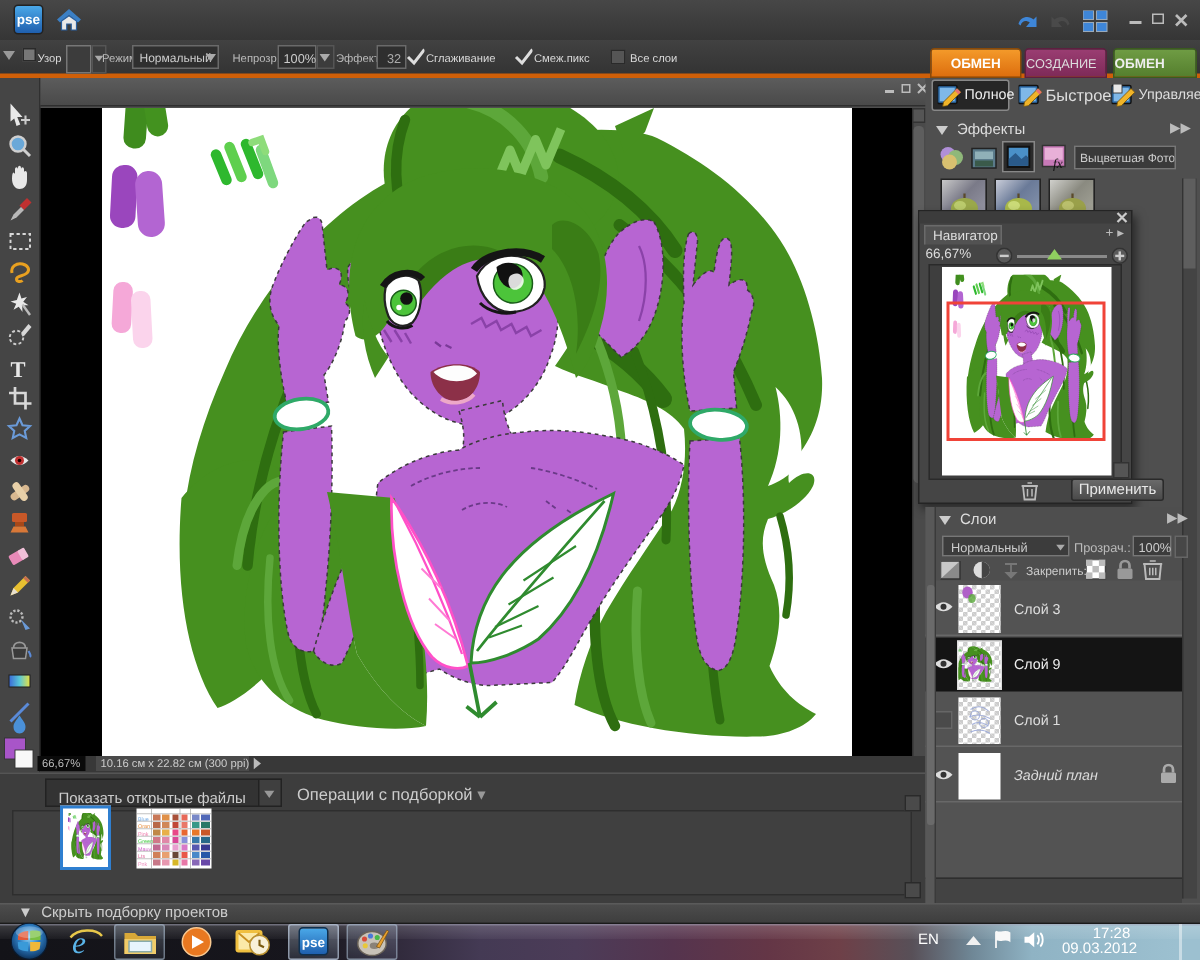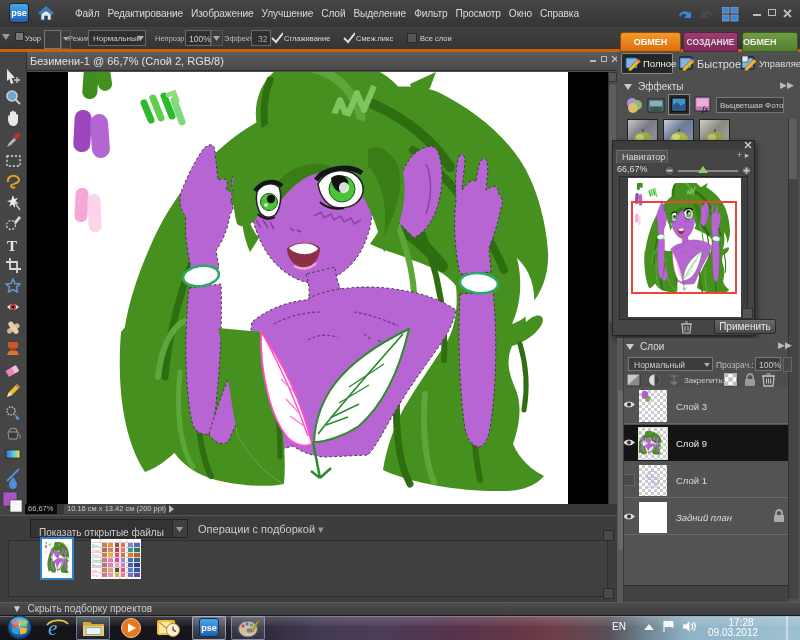--- a/index.html
+++ b/index.html
@@ -124,21 +124,20 @@
 </symbol>
 </defs>
     </svg>
 
 <div class="ab" style="left:0;top:0;width:800px;height:27px;background:linear-gradient(#474747,#353535)"></div>
 <div class="ab" style="left:9px;top:3px;width:20px;height:20px;background:linear-gradient(#4aa8e8,#1f5fae);border-radius:3px;border:1px solid #222;color:#fff;font-size:9px;font-weight:bold;text-align:center;line-height:19px">pse</div>
 <svg class="ab" style="left:37px;top:5px" width="18" height="16" viewBox="0 0 18 16">
       <path d="M9 1 L17 8 L15 10 L9 5 L3 10 L1 8 Z" fill="#3b7fc4"></path>
       <path d="M4 9 L9 5.5 L14 9 L14 15 L10.5 15 L10.5 11 L7.5 11 L7.5 15 L4 15 Z" fill="#e8e8e8" stroke="#2a5f9e" stroke-width="0.8"></path>
     </svg>
-<div class="ab tx" style="left:75px;top:8px;font-size:10.2px;letter-spacing:-0.15px">Файл&nbsp;&nbsp; Редактирование&nbsp;&nbsp; Изображение&nbsp;&nbsp; Улучшение&nbsp;&nbsp; Слой&nbsp;&nbsp; Выделение&nbsp;&nbsp; Фильтр&nbsp;&nbsp; Просмотр&nbsp;&nbsp; Окно&nbsp;&nbsp; Справка</div>
 <svg class="ab" style="left:676px;top:8px" width="40" height="14" viewBox="0 0 40 14">
       <path d="M3 8 C4 3 10 2 13 5 L15 3 L15 10 L8 10 L10.5 7 C8 5 5 6 4.5 9 Z" fill="#3e86d8"></path>
       <path d="M37 8 C36 3 30 2 27 5 L25 3 L25 10 L32 10 L29.5 7 C32 5 35 6 35.5 9 Z" fill="#4a4a4a"></path>
     </svg>
 <svg class="ab" style="left:722px;top:7px" width="17" height="15" viewBox="0 0 17 15">
       <rect x="0" y="0" width="7" height="6" fill="#3e86d8" stroke="#9ab" stroke-width="0.7"></rect>
       <rect x="9" y="0" width="7" height="6" fill="#3e86d8" stroke="#9ab" stroke-width="0.7"></rect>
       <rect x="0" y="8" width="7" height="6" fill="#3e86d8" stroke="#9ab" stroke-width="0.7"></rect>
       <rect x="9" y="8" width="7" height="6" fill="#3e86d8" stroke="#9ab" stroke-width="0.7"></rect>
     </svg>
@@ -178,21 +177,21 @@
     </svg>
 <div class="ab tx" style="left:284px;top:34px;font-size:7.5px">Сглаживание</div>
 <svg class="ab" style="left:343px;top:32px" width="12" height="12">
       <path d="M1 6 L5 10 L12 1" stroke="#ddd" stroke-width="2" fill="none"></path>
     </svg>
 <div class="ab tx" style="left:356px;top:34px;font-size:7.5px">Смеж.пикс</div>
 <div class="ab" style="left:407px;top:33px;width:10px;height:10px;background:#555;border:1px solid #2a2a2a"></div>
 <div class="ab tx" style="left:420px;top:34px;font-size:7.5px">Все слои</div>
 
 <div class="ab" style="left:620px;top:32px;width:61px;height:20px;background:linear-gradient(#f49a2a,#dd6e0e);border:1px solid #8a4a08;border-radius:3px 3px 0 0;color:#fff;font-size:9px;font-weight:bold;text-align:center;line-height:19px">ОБМЕН</div>
-<div class="ab" style="left:683px;top:32px;width:55px;height:20px;background:linear-gradient(#9a3d72,#7e2a58);border:1px solid #5e1f40;border-radius:3px 3px 0 0;color:#ddd;font-size:8.5px;font-weight:bold;text-align:center;line-height:19px">СОЗДАНИЕ</div>
+<div class="ab" style="left:683px;top:32px;width:55px;height:20px;background:linear-gradient(#9a3d72,#7e2a58);border:1px solid #5e1f40;border-radius:3px 3px 0 0;color:#ddd;font-size:8.5px;font-weight:normal;text-align:left;line-height:19px">СОЗДАНИЕ</div>
 <div class="ab" style="left:742px;top:32px;width:56px;height:20px;background:linear-gradient(#6f9c44,#557f2e);border:1px solid #3a5c1e;border-radius:3px 3px 0 0;color:#eee;font-size:9px;font-weight:bold;text-align:left;line-height:19px;padding:0">ОБМЕН</div>
 
 <div class="ab" id="toolbar" style="left:0;top:52px;width:27px;height:463px;background:#454545;border-right:1px solid #303030"></div>
 <svg class="ab" style="left:0;top:52px" width="27" height="462" viewBox="0 0 27 462">
 <g transform="translate(5,17)">
         <path d="M2 0 L10 9 L6.5 9 L8.5 14 L6 15 L4.5 10 L2 12 Z" fill="#e8e8e8"></path>
         <path d="M12 8 L12 14 M9 11 L15 11" stroke="#ccc" stroke-width="1.4"></path>
       </g>
 <g transform="translate(6,38)">
         <circle cx="6" cy="6" r="5" fill="#6aa8d8" stroke="#cfcfcf" stroke-width="1.6"></circle>
@@ -274,40 +273,39 @@
         <path d="M1 13 L13 1" stroke="#5a8ad8" stroke-width="2"></path>
       </g>
 <g transform="translate(7,425)">
         <path d="M6 0 C8 3 10 5 10 7.5 C10 10 8.5 12 6 12 C3.5 12 2 10 2 7.5 C2 5 4 3 6 0 Z" fill="#4a90d8"></path>
       </g>
 <rect x="3" y="440" width="14" height="14" fill="#a855c8" stroke="#333" stroke-width="0.6"></rect>
 <rect x="10" y="448" width="12" height="12" fill="#f8f8f8" stroke="#333" stroke-width="0.6"></rect>
 </svg>
 
 <div class="ab" style="left:27px;top:52px;width:590px;height:19px;background:linear-gradient(#5c5c5c,#4a4a4a);border-bottom:1px solid #2e2e2e"></div>
-<div class="ab tx" style="left:30px;top:55px;font-size:11px;color:#e0e0e0">Безимени-1 @ 66,7% (Слой 2, RGB/8)</div>
 <div class="ab" style="left:590px;top:60px;width:6px;height:2px;background:#bbb"></div>
 <div class="ab" style="left:601px;top:56px;width:6px;height:6px;border:1px solid #bbb"></div>
 <svg class="ab" style="left:611px;top:55px" width="8" height="8">
       <path d="M1 1 L7 7 M7 1 L1 7" stroke="#bbb" stroke-width="1.4"></path>
     </svg>
 <div class="ab" style="left:27px;top:72px;width:581px;height:432px;background:#000"></div>
 
 <div class="ab" id="canvas" style="left:68px;top:72px;width:500px;height:432px;background:#fff"></div>
 <svg class="ab" style="left:68px;top:72px" width="500" height="432" viewBox="0 0 500 432">
       <use href="#art"></use>
     </svg>
 
 <div class="ab" style="left:608px;top:72px;width:9px;height:432px;background:#4a4a4a;border-left:1px solid #333"></div>
 <div class="ab" style="left:608px;top:72px;width:9px;height:10px;background:#555;border:1px solid #333"></div>
 <div class="ab" style="left:609px;top:84px;width:7px;height:238px;background:#5e5e5e;border-radius:3px"></div>
 
 <div class="ab" style="left:27px;top:504px;width:590px;height:11px;background:#383838"></div>
 <div class="ab" style="left:25px;top:504px;width:32px;height:10px;background:#0a0a0a;color:#bbb;font-size:7.5px;padding-left:3px">66,67%</div>
-<div class="ab" style="left:64px;top:504px;width:102px;height:10px;background:#4a4a4a;color:#ccc;font-size:7.5px;padding-left:3px;overflow:hidden;white-space:nowrap">10.16 см x 13.42 см (200 ppi)</div>
+<div class="ab" style="left:64px;top:504px;width:102px;height:10px;background:#4a4a4a;color:#ccc;font-size:7.5px;padding-left:3px;overflow:hidden;white-space:nowrap">10.16 см x 22.82 см (300 ppi)</div>
 <svg class="ab" style="left:169px;top:505px" width="6" height="8">
       <path d="M0 0 L5 4 L0 8 Z" fill="#bbb"></path>
     </svg>
 
 <div class="ab" style="left:0;top:515px;width:617px;height:87px;background:#3d3d3d;border-top:1px solid #555"></div>
 <div class="ab" style="left:30px;top:519px;width:158px;height:19px;background:#333;border:1px solid #222;color:#ccc;font-size:10px;padding:7px 0 0 8px">Показать открытые файлы</div>
 <div class="ab" style="left:172px;top:519px;width:16px;height:19px;background:#3f3f3f;border:1px solid #222"></div>
 <svg class="ab" style="left:176px;top:527px" width="8" height="6">
       <path d="M0 0 L7 0 L3.5 5 Z" fill="#999"></path>
     </svg>

